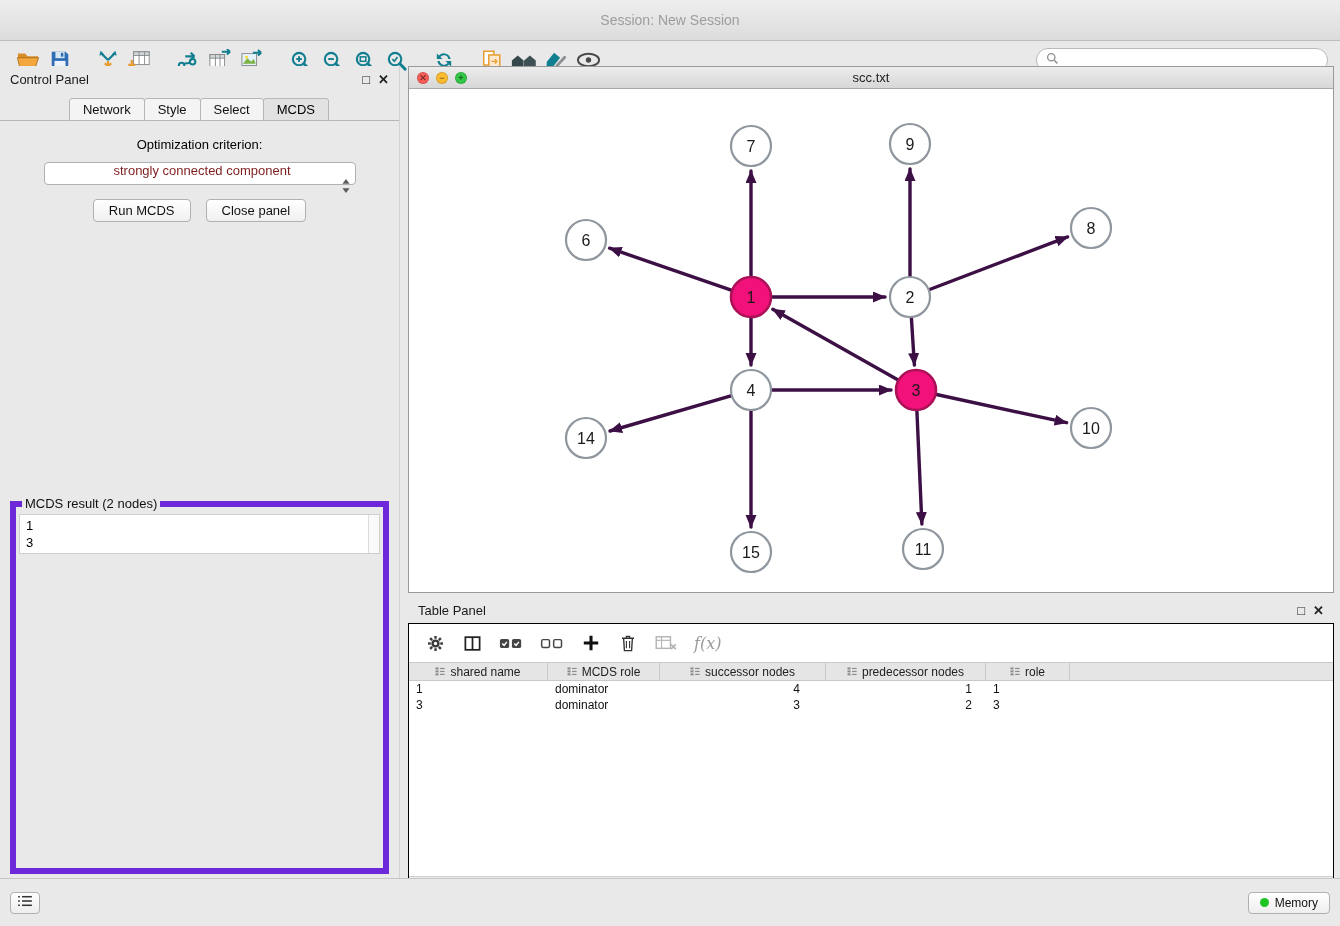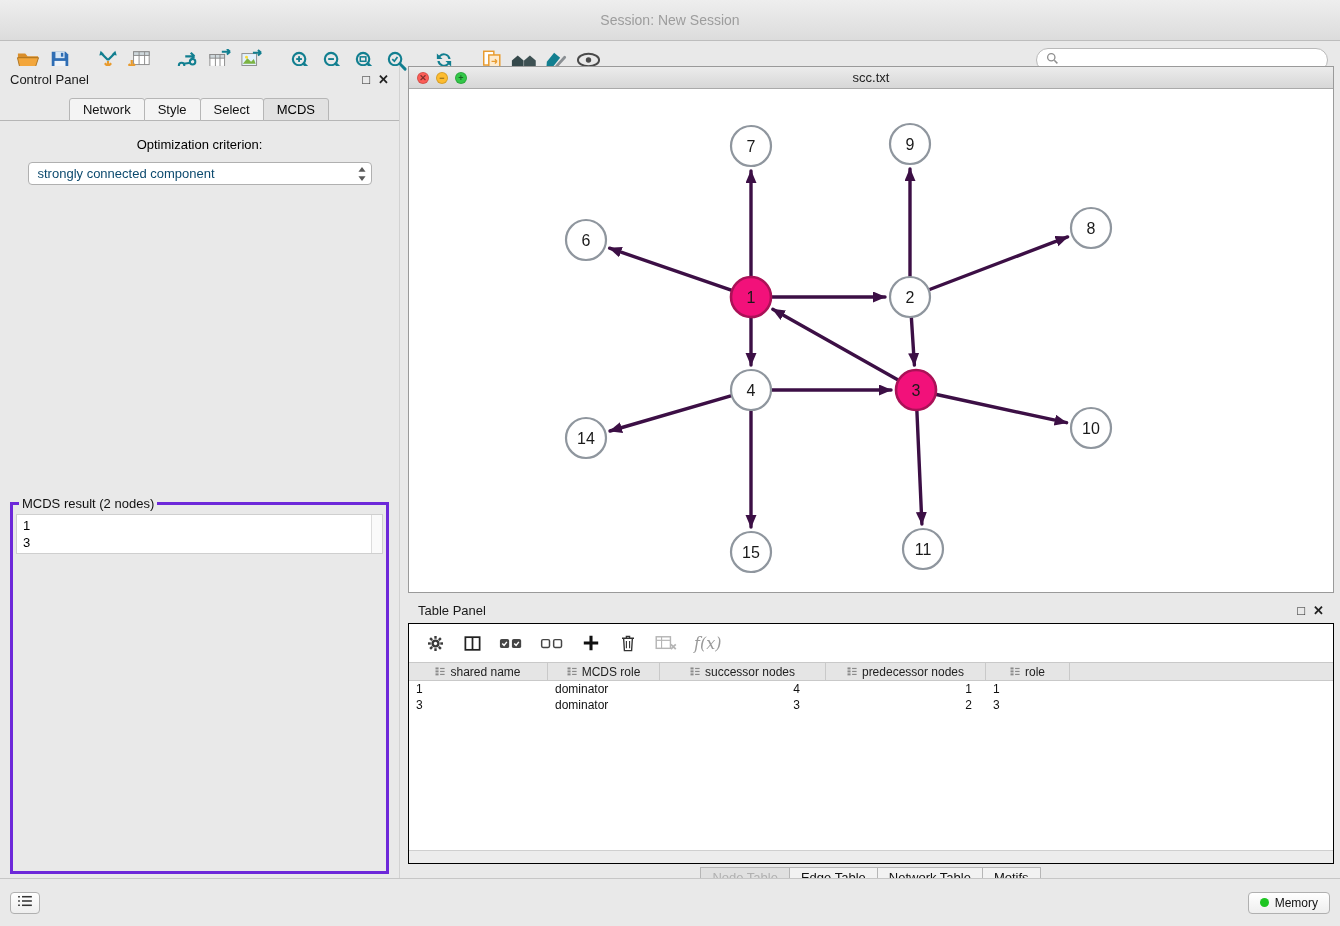--- a/index.html
+++ b/index.html
@@ -66,36 +66,36 @@
   .cp-tabs::after { content:""; position:absolute; left:0; right:0; bottom:0; border-bottom:1px solid #b6b6b6; }
   .cp-tab {
     border:1px solid #b6b6b6; margin-left:-1px;
     padding:3px 13px; font-size:13px; background:#f4f4f4;
     position:relative; z-index:1; border-radius:3px 3px 0 0; color:#111;
   }
   .cp-tab.active { background:#e2e2e2; color:#000000; }
   .cp-body { flex:1; display:flex; flex-direction:column; padding-top:16px; }
   .opt-label { text-align:center; font-size:13px; margin-bottom:10px; color:#000000; }
   .selectbox {
-    width:344px; height:23px; margin:0 auto 14px;
+    width:312px; height:23px; margin:0 auto 14px;
     background:#fff; border:1px solid #b0b0b0; border-radius:4px;
-    display:flex; align-items:center; font-size:13px; padding:0 4px 0 9px; color:#0c4a6e;
+    display:flex; align-items:center; font-size:13px; padding:0 4px 0 9px; color:#7f1d1d;flex-direction:column;
   }
   .selectbox .stepper { margin-left:auto; display:flex; align-items:center; }
   .btn-row { display:flex; justify-content:center; gap:15px; }
   .pushbtn {
     height:23px; padding:0 15px;
     border:1px solid #b0b0b0; border-radius:4px;
     background:linear-gradient(#ffffff,#f0f0f0);
     font-size:13px; font-family:"Liberation Sans", sans-serif; color:#111;
   }
   .grow { flex:1; }
   .result-box {
     height:378px; margin:16px 10px 16px;
-    border:3px solid #6d28d9; padding:3px;
+    border:6px solid #6d28d9; padding:3px;
   }
   .result-box legend { font-size:13px; padding:0 3px; margin-left:3px; color:#111; }
   .result-inner {
     background:#fff; border:1px solid #cfcfcf; height:100%;
     font-size:13px; line-height:17px; padding:2px 6px;
     position:relative; overflow:hidden;
   }
   .vscroll { position:absolute; top:0; right:0; bottom:0; width:11px; background:#fafafa; border-left:1px solid #dcdcdc; }
   
   .right-col { flex:1; display:flex; flex-direction:column; margin-right:6px; }
@@ -324,20 +324,24 @@
     <div class="cp-body">
       <div class="opt-label">Optimization criterion:</div>
       <div class="selectbox">
         <span>strongly connected component</span>
         <span class="stepper">
           <svg viewBox="0 0 10 18" width="10" height="16">
               <path d="M5 1l4 5.5H1z" fill="#5a5a5a"></path>
               <path d="M5 17l-4-5.5h8z" fill="#5a5a5a"></path>
             </svg>
         </span>
+      </div>
+      <div class="btn-row">
+        <button class="pushbtn">Run MCDS</button>
+        <button class="pushbtn">Close panel</button>
       </div>
       <div class="grow"></div>
       <fieldset class="result-box">
         <legend>MCDS result (2 nodes)</legend>
         <div class="result-inner">
           <div class="vscroll"></div>
         <div>1</div>
             <div>3</div>
           </div>
       </fieldset>
@@ -553,26 +557,20 @@
             <div class="tr">
               <div class="td" style="width: 139px;">3</div>
               <div class="td" style="width: 112px;">dominator</div>
               <div class="td num3" style="width: 166px;">3</div>
               <div class="td num4" style="width: 160px;">2</div>
               <div class="td" style="width: 84px;">3</div>
             </div>
           </div>
         <div class="hscroll"></div>
       </div>
-      <div class="tp-tabs">
-          <div class="bt-tab active">Node Table</div>
-          <div class="bt-tab">Edge Table</div>
-          <div class="bt-tab">Network Table</div>
-          <div class="bt-tab">Motifs</div>
-        </div>
     </div>
   </div>
 
 </div>
 
 <div class="statusbar">
   <button class="sq-btn">
     <span>
       <svg viewBox="0 0 18 14" width="16" height="12">
           <g stroke="#333" stroke-width="1.8">

